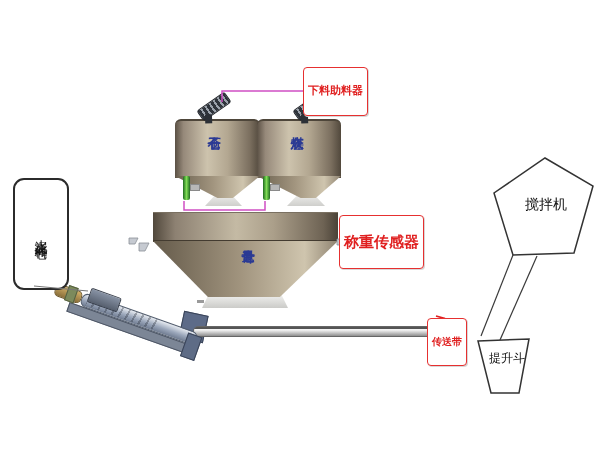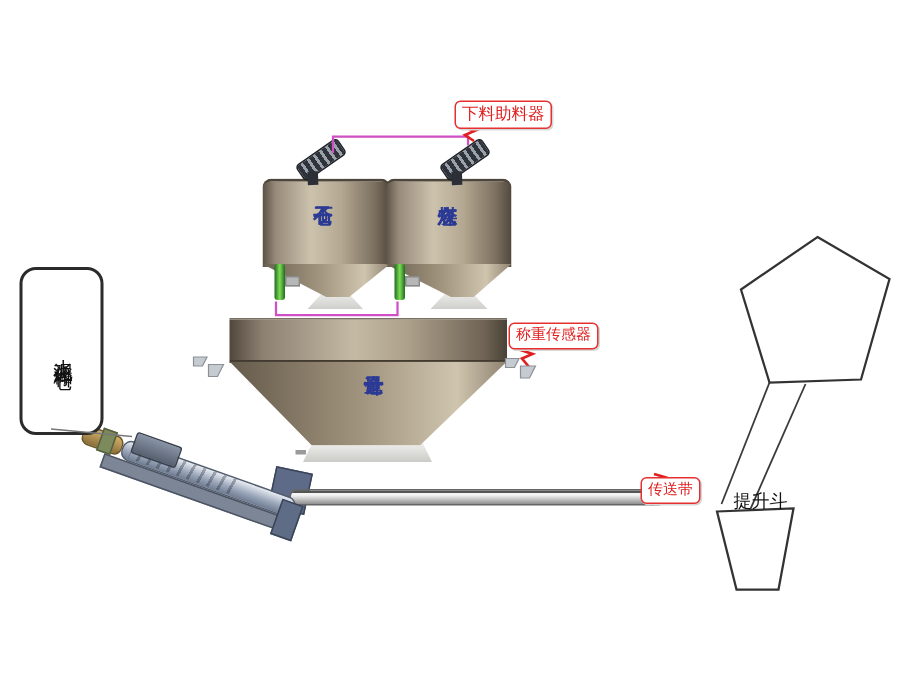--- a/index.html
+++ b/index.html
@@ -83,29 +83,29 @@
     background:linear-gradient(180deg,#555 0 1.5px,#f4f4f4 1.5px 3px,#cccccc 60%,#8f8f8f);}
   .roller{left:429px;top:326px;width:9px;height:9px;border:1px solid #555;border-radius:50%;
     background:#d5d5d5;z-index:3;}
   .roller::after{content:"";position:absolute;left:3px;top:3px;width:3px;height:3px;
     border-radius:50%;background:#707070;}
   .chute-block{left:181px;top:313px;width:23px;height:26px;background:#5d6b88;
     border:1px solid #3a4458;transform:rotate(12deg);z-index:2;}
 
   
   .callout{background:#fff;border:1px solid #e63030;border-radius:4px;color:#e02020;
-    font-weight:normal;white-space:nowrap;z-index:10;box-shadow:1px 1px 0 #d8d8d8;
-    padding:1px 4px;line-height:1.35;}
+    font-weight:bold;white-space:nowrap;z-index:10;box-shadow:1px 1px 0 #d8d8d8;
+    padding:16px 4px;line-height:1.35;}
   .co-feeder{left:303px;top:67px;font-size:11px;}
-  .co-loadcell{left:339px;top:215px;font-size:10px;}
+  .co-loadcell{left:339px;top:215px;font-size:15px;}
   .co-belt{left:427px;top:302px;font-size:10px;margin-top:16px;}
 
   
   .mixer-label{left:508px;top:196px;width:76px;text-align:center;font-size:14px;color:#111;z-index:6;}
-  .bucket-label{left:484px;top:326px;width:46px;text-align:center;font-size:12px;color:#111;z-index:6;}
+  .bucket-label{left:484px;top:350px;width:46px;text-align:center;font-size:12px;color:#111;z-index:6;}
 
   svg.overlay{position:absolute;left:0;top:0;z-index:5;}
 </style>
 </head>
 <body>
 
 <div class="canvas">
 
   <div class="abs cement-silo">
     <div class="vtext silo-label">水泥储料仓</div>
@@ -164,19 +164,20 @@
     <line x1="34" y1="286" x2="88" y2="291" stroke="#777" stroke-width="1"></line>
 
     <polygon points="545,158 593,186 574,253 513,255 494,193" fill="#ffffff" stroke="#333" stroke-width="1.5"></polygon>
 
     <line x1="513" y1="255" x2="481" y2="336" stroke="#3a3a3a" stroke-width="1.2"></line>
     <line x1="537" y1="256" x2="500" y2="340" stroke="#3a3a3a" stroke-width="1.2"></line>
 
     <polygon points="478,341 529,339 519,393 491,393" fill="#ffffff" stroke="#333" stroke-width="1.5"></polygon>
   </svg>
 
+  <div class="abs mixer-label">搅拌机</div>
   <div class="abs bucket-label">提升斗</div>
 
   <div class="abs callout co-feeder">下料助料器</div>
   <div class="abs callout co-loadcell">称重传感器</div>
   <div class="abs callout co-belt">传送带</div>
 
 </div>
 
 </body></html>

